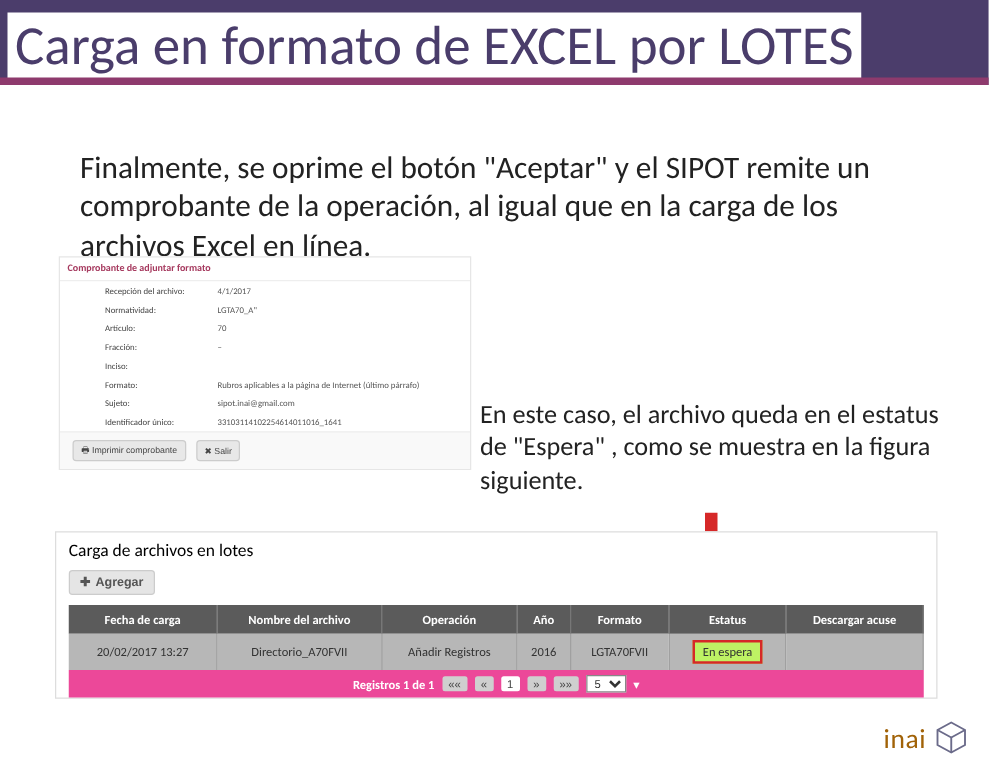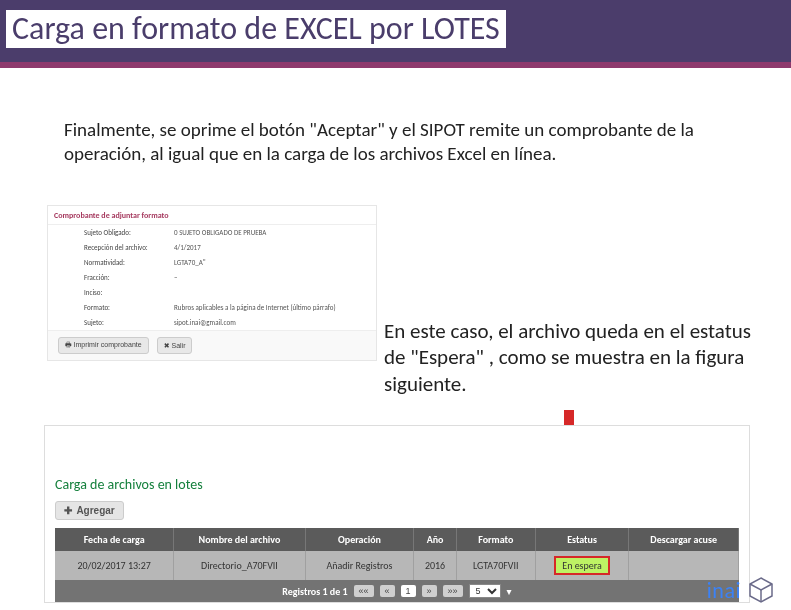--- a/index.html
+++ b/index.html
@@ -22,31 +22,31 @@
     left: 0; right: 0; bottom: 0;
     height: 6px;
     background: #8e3a6d;
   }
   .title-text {
     position: absolute;
     top: 10px;
     left: 6px;
     background: #fff;
     color: #4a3d6b;
-    font-size: 32px;
+    font-size: 44px;
     font-weight: 400;
     padding: 0 6px;
     line-height: 1.2;
   }
   .body-text-1 {
     position: absolute;
     top: 118px;
     left: 64px;
     right: 60px;
-    font-size: 19px;
+    font-size: 25px;
     color: #222;
     line-height: 1.25;
   }
   .comprobante {
     position: absolute;
     top: 205px;
     left: 22px;
     width: 330px;
     background: #fff;
     border: 1px solid #e6e6e6;
@@ -90,24 +90,23 @@
   }
   .lotes-panel {
     position: absolute;
     top: 425px;
     left: 44px;
     width: 706px;
     background: #fff;
     border: 1px solid #ddd;
   }
   .lotes-title {
-    color: #15803d;
+    color: #000000;
     font-size: 14px;
     padding: 6px 10px;
-    margin-top: 44px;
   }
   .agregar-btn {
     margin: 0 10px 8px 10px;
     display: inline-flex;
     align-items: center;
     background: #e5e5e5;
     border: 1px solid #ccc;
     border-radius: 3px;
     font-size: 10px;
     padding: 3px 8px;
@@ -142,21 +141,21 @@
   }
   .estatus-highlight {
     border: 2px solid #d62828;
     display: inline-block;
     padding: 1px 6px;
     background: #bef264;
     color: #333;
     font-size: 10px;
   }
   .paginator {
-    background: #737373;
+    background: #ec4899;
     color: #fff;
     text-align: center;
     font-size: 10px;
     padding: 4px;
     display: flex;
     align-items: center;
     justify-content: center;
     gap: 6px;
     margin: 0 10px;
   }
@@ -185,65 +184,69 @@
   }
   .logo-wrap {
     position: absolute;
     right: 16px;
     bottom: 6px;
     display: flex;
     align-items: center;
     gap: 6px;
   }
   .logo-text {
-    color: #3b82f6;
+    color: #a16207;
     font-weight: 500;
     font-size: 22px;
     letter-spacing: 0.5px;
   }
 </style>
 </head>
 <body>
 
 <div class="title-bar">
   <div class="title-text">Carga en formato de EXCEL por LOTES</div>
 </div>
 
 <div class="body-text-1">Finalmente, se oprime el botón  "Aceptar"  y el SIPOT remite un comprobante de la operación, al igual que en la carga de los archivos Excel en línea.</div>
 
 <div class="comprobante">
   <div class="comprobante-title">Comprobante de adjuntar formato</div>
   <div id="receipt-rows">
       <div class="kv">
-        <span class="k">Sujeto Obligado:</span>
-        <span class="v">0 SUJETO OBLIGADO DE PRUEBA</span>
-      </div>
-      <div class="kv">
         <span class="k">Recepción del archivo:</span>
         <span class="v">4/1/2017</span>
       </div>
       <div class="kv">
         <span class="k">Normatividad:</span>
         <span class="v">LGTA70_A"</span>
       </div>
       <div class="kv">
+        <span class="k">Artículo:</span>
+        <span class="v">70</span>
+      </div>
+      <div class="kv">
         <span class="k">Fracción:</span>
         <span class="v">–</span>
       </div>
       <div class="kv">
         <span class="k">Inciso:</span>
         <span class="v"></span>
       </div>
       <div class="kv">
         <span class="k">Formato:</span>
         <span class="v">Rubros aplicables a la página de Internet (último párrafo)</span>
       </div>
       <div class="kv">
         <span class="k">Sujeto:</span>
         <span class="v">sipot.inai@gmail.com</span>
+      </div>
+      <div class="kv">
+        <span class="k">Identificador único:</span>
+        <span class="v">33103114102254614011016_1641</span>
       </div>
     </div>
   <div class="comprobante-buttons">
     <button class="btn-small">
       <span>🖶</span>
       <span>Imprimir comprobante</span>
     </button>
     <button class="btn-small">
       <span>✖</span>
       <span>Salir</span>

